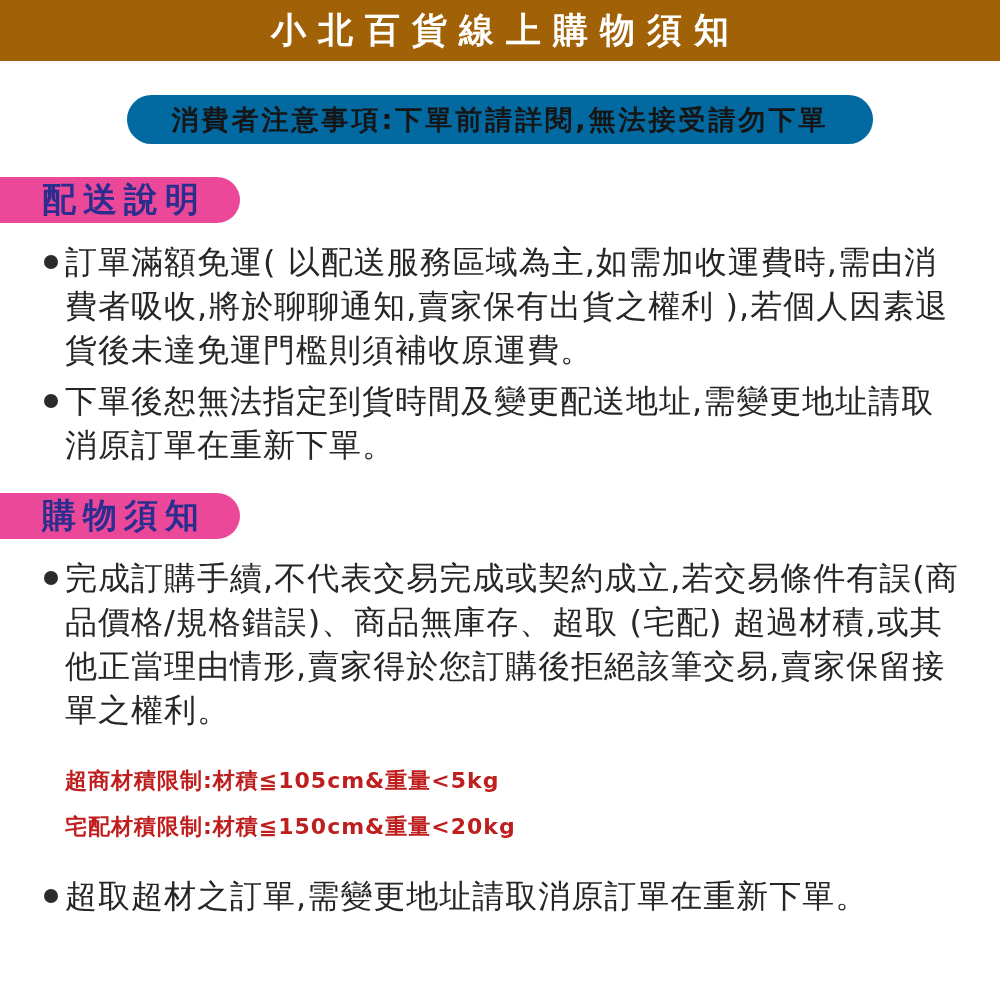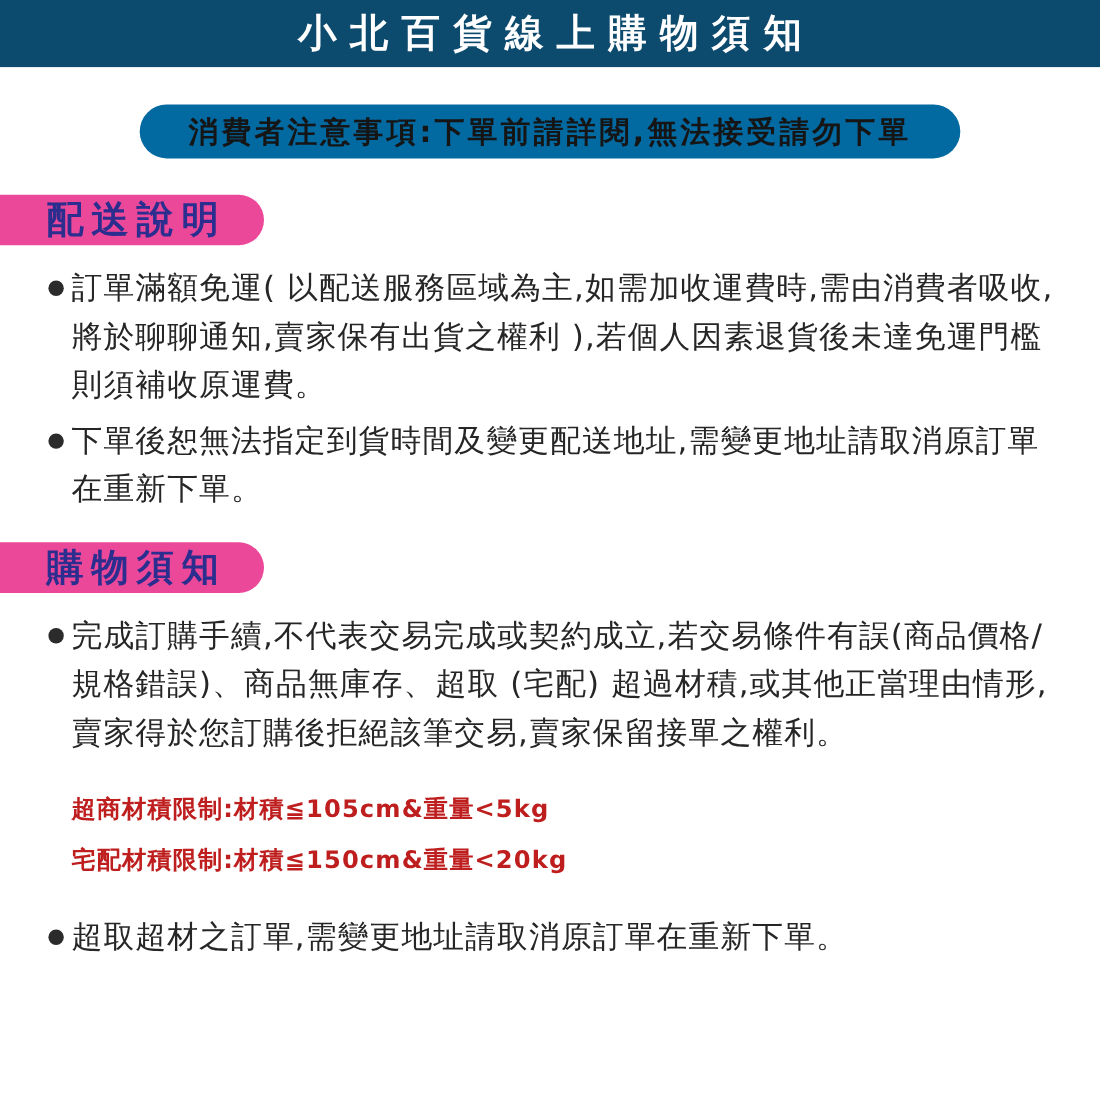--- a/index.html
+++ b/index.html
@@ -7,21 +7,21 @@
     width: 1000px; height: 1000px;
     background: #ffffff;
     font-family: "DejaVu Sans", sans-serif;
     overflow: hidden;
   }
   .page { width: 1000px; height: 1000px; position: relative; }
 
   
   .banner {
     height: 61px; width: 100%;
-    background: #0c4a6e;
+    background: #a16207;
     display: flex; align-items: center; justify-content: center;
   }
   .banner h1 {
     margin: 0;
     color: #ffffff;
     font-size: 35px; font-weight: bold;
     letter-spacing: 12px; text-indent: 12px;
     white-space: nowrap;
   }
 
@@ -56,21 +56,21 @@
   }
   .section-heading.second { margin-top: 26px; }
 
   
   .bullets {
     list-style: none;
     margin: 17px 36px 0 44px; padding: 0;
   }
   .bullets li {
     display: flex; align-items: flex-start;
-    font-size: 28px; line-height: 44px;
+    font-size: 32px; line-height: 44px;
     color: #262626; letter-spacing: 1px;
     margin-bottom: 7px;
   }
   .dot {
     width: 14px; height: 14px; border-radius: 50%;
     background: #2b2b2b; flex: none;
     margin: 15px 7px 0 0;
   }
   .btext { max-width: 905px; }
 

